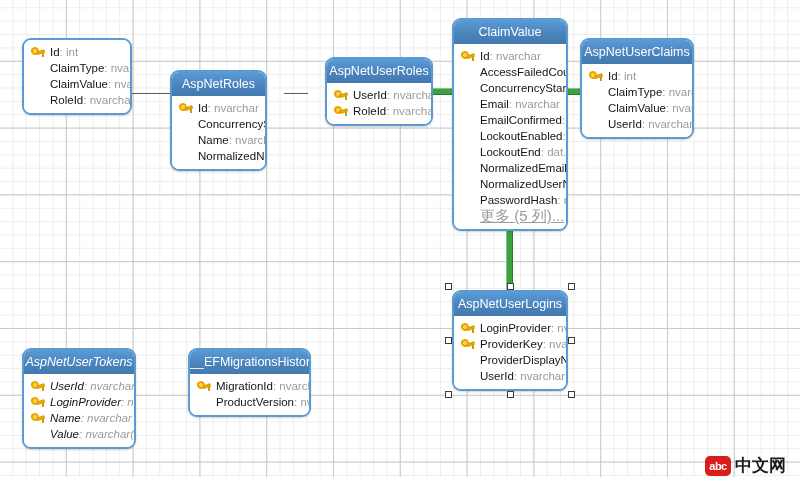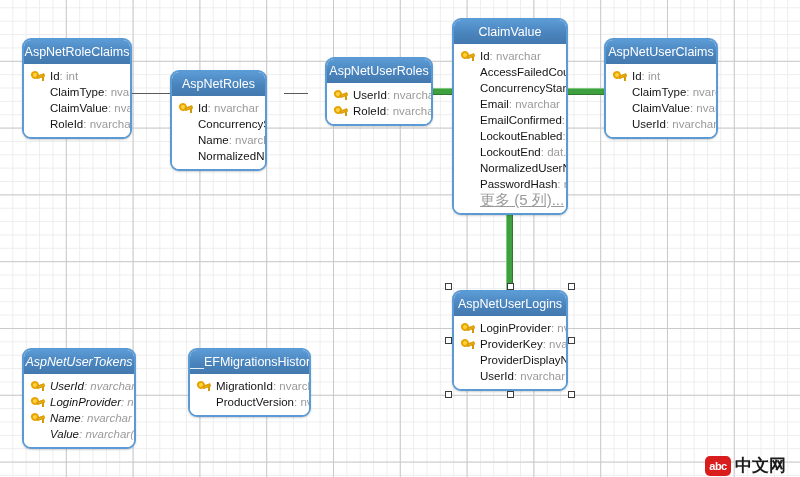--- a/index.html
+++ b/index.html
@@ -185,21 +185,20 @@
   <div id="connector-layer">
       <div class="conn conn-plain" style="left: 131px; top: 93px; width: 40px; height: 1px;"></div>
       <div class="conn conn-plain" style="left: 284px; top: 93px; width: 24px; height: 1px;"></div>
       <div class="conn conn-green" style="left: 414px; top: 88px; width: 40px; height: 7px;"></div>
       <div class="conn conn-green" style="left: 567px; top: 88px; width: 38px; height: 7px;"></div>
       <div class="conn conn-green-v" style="left: 506px; top: 212px; width: 7px; height: 80px;"></div>
     </div>
 
   <div id="table-layer">
       <div class="tbl" style="left: 22px; top: 38px; width: 110px;">
-        <div class="tbl-head">AspNetRoleClaims</div>
         <div class="tbl-body">
           <div class="row"><span class="keyicon">
               <span class="kbow"></span>
               <span class="kshaft"></span>
               <span class="ktooth"></span>
             </span><span class="col">Id</span><span class="typ">: </span><span class="typ">int</span></div>
           <div class="row"><span class="col">ClaimType</span><span class="typ">: </span><span class="typ">nvarc...</span></div>
           <div class="row"><span class="col">ClaimValue</span><span class="typ">: </span><span class="typ">nvar...</span></div>
           <div class="row"><span class="col">RoleId</span><span class="typ">: </span><span class="typ">nvarchar</span></div>
         </div>
@@ -239,26 +238,27 @@
               <span class="kbow"></span>
               <span class="kshaft"></span>
               <span class="ktooth"></span>
             </span><span class="col">Id</span><span class="typ">: </span><span class="typ">nvarchar</span></div>
           <div class="row"><span class="col">AccessFailedCount</span></div>
           <div class="row"><span class="col">ConcurrencyStamp</span></div>
           <div class="row"><span class="col">Email</span><span class="typ">: </span><span class="typ">nvarchar</span></div>
           <div class="row"><span class="col">EmailConfirmed</span><span class="typ">: </span></div>
           <div class="row"><span class="col">LockoutEnabled</span><span class="typ">: </span></div>
           <div class="row"><span class="col">LockoutEnd</span><span class="typ">: </span><span class="typ">dat...</span></div>
+          <div class="row"><span class="col">NormalizedEmail</span></div>
           <div class="row"><span class="col">NormalizedUserN</span></div>
           <div class="row"><span class="col">PasswordHash</span><span class="typ">: </span><span class="typ">n...</span></div>
           <div class="row more">更多 (5 列)...</div>
         </div>
       </div>
-      <div class="tbl" style="left: 604px; top: 38px; width: 114px;">
+      <div class="tbl" style="left: 580px; top: 38px; width: 114px;">
         <div class="tbl-head">AspNetUserClaims</div>
         <div class="tbl-body">
           <div class="row"><span class="keyicon">
               <span class="kbow"></span>
               <span class="kshaft"></span>
               <span class="ktooth"></span>
             </span><span class="col">Id</span><span class="typ">: </span><span class="typ">int</span></div>
           <div class="row"><span class="col">ClaimType</span><span class="typ">: </span><span class="typ">nvarc...</span></div>
           <div class="row"><span class="col">ClaimValue</span><span class="typ">: </span><span class="typ">nvarc...</span></div>
           <div class="row"><span class="col">UserId</span><span class="typ">: </span><span class="typ">nvarchar</span></div>

